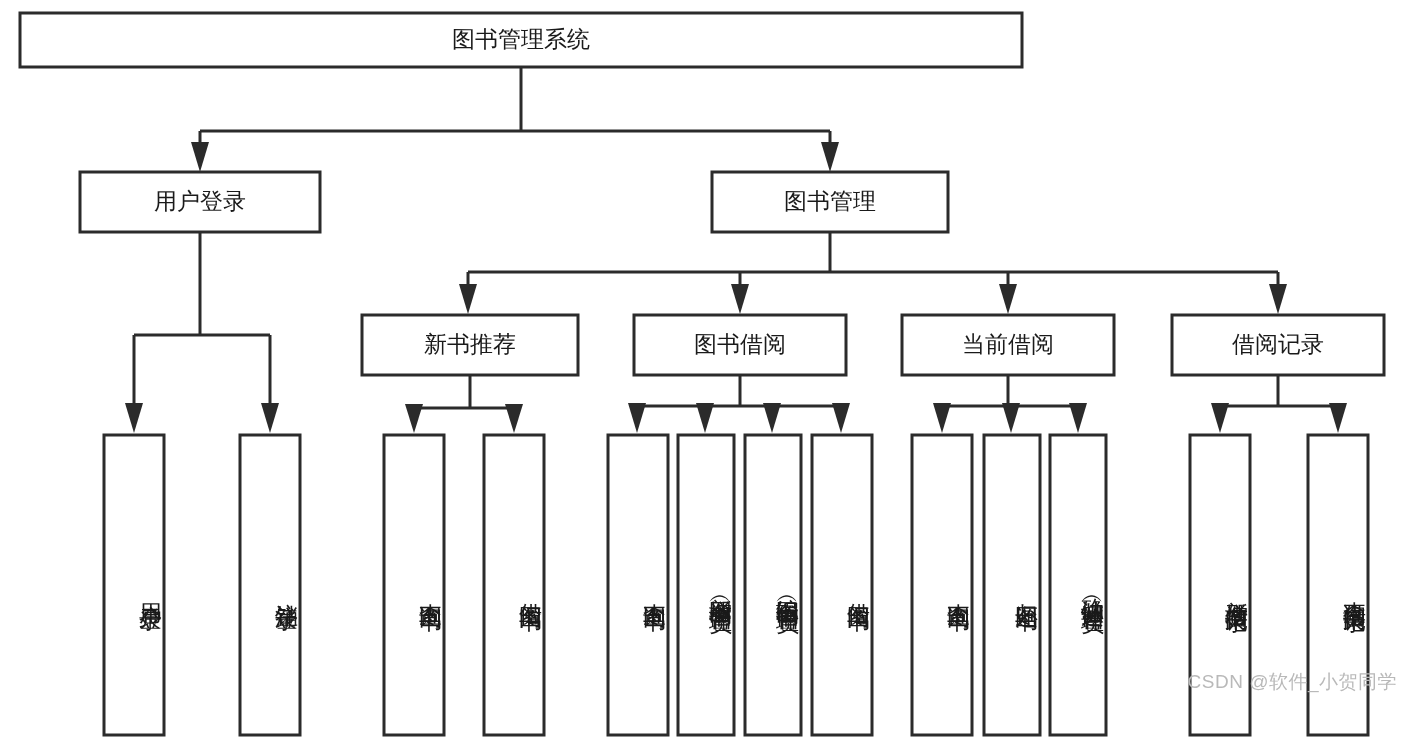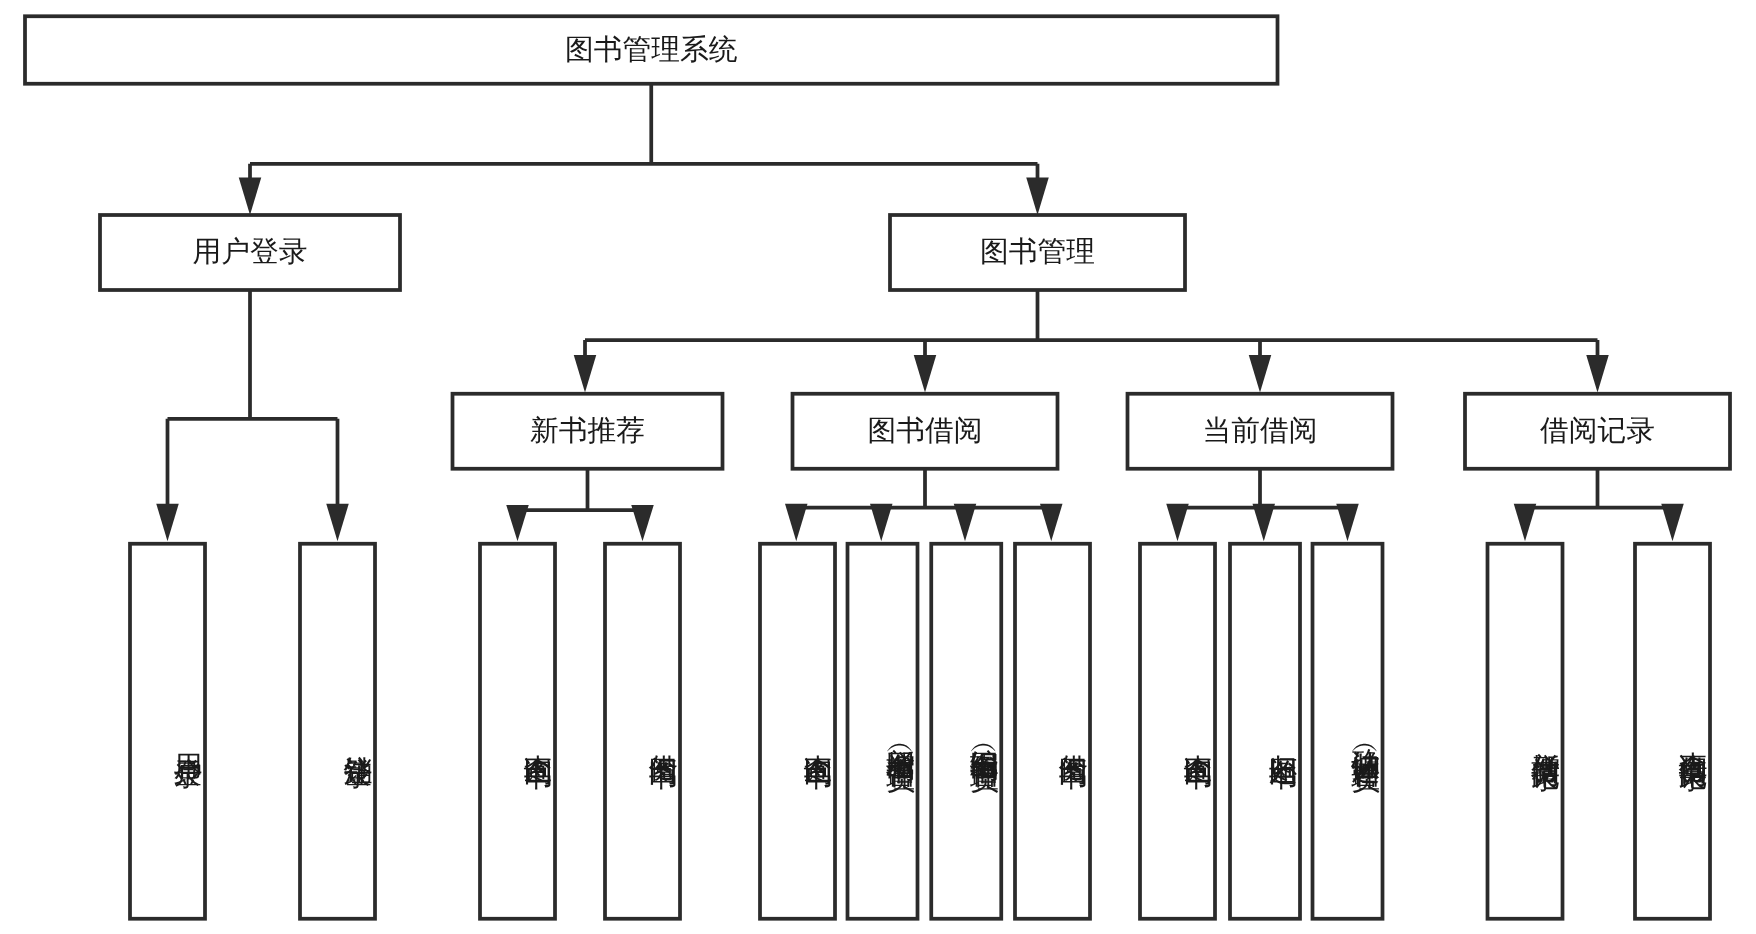--- a/index.html
+++ b/index.html
@@ -192,13 +192,14 @@
       <div class="node-label-v" style="left: 678px; top: 451px; width: 56px; height: 276px;">新增图书（管理员）</div>
       <div class="node-label-v" style="left: 745px; top: 451px; width: 56px; height: 276px;">编辑图书（管理员）</div>
       <div class="node-label-v" style="left: 812px; top: 451px; width: 60px; height: 276px;">借阅图书</div>
       <div class="node-label-v" style="left: 912px; top: 451px; width: 60px; height: 276px;">查询图书</div>
       <div class="node-label-v" style="left: 984px; top: 451px; width: 56px; height: 276px;">归还图书</div>
       <div class="node-label-v" style="left: 1050px; top: 451px; width: 56px; height: 276px;">确认归还（管理员）</div>
       <div class="node-label-v" style="left: 1190px; top: 451px; width: 60px; height: 276px;">新增借阅记录</div>
       <div class="node-label-v" style="left: 1308px; top: 451px; width: 60px; height: 276px;">查询借阅记录</div>
     </div>
 
+  <div class="watermark">CSDN @软件_小贺同学</div>
 </div>
 
 </body></html>

